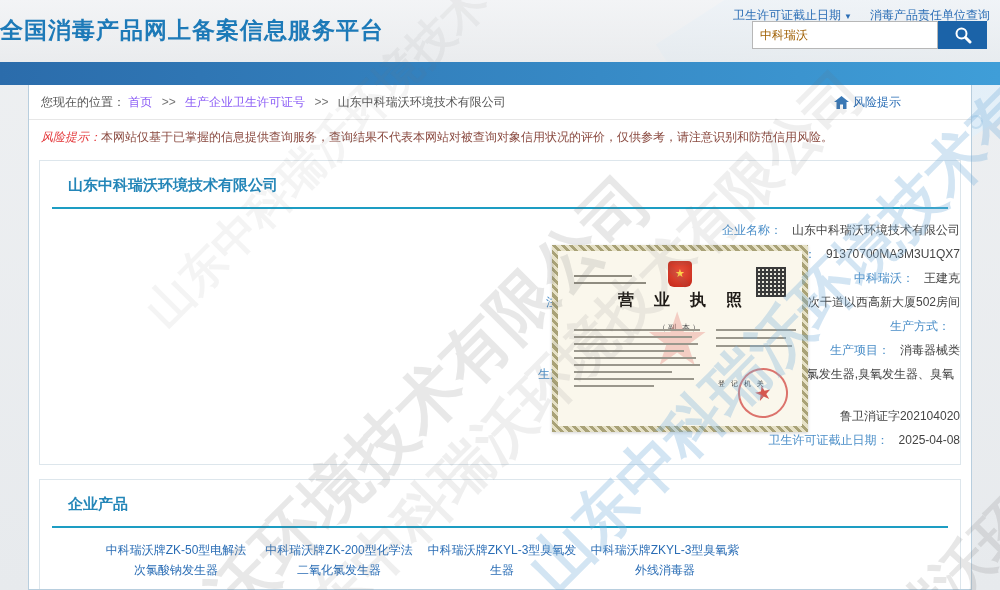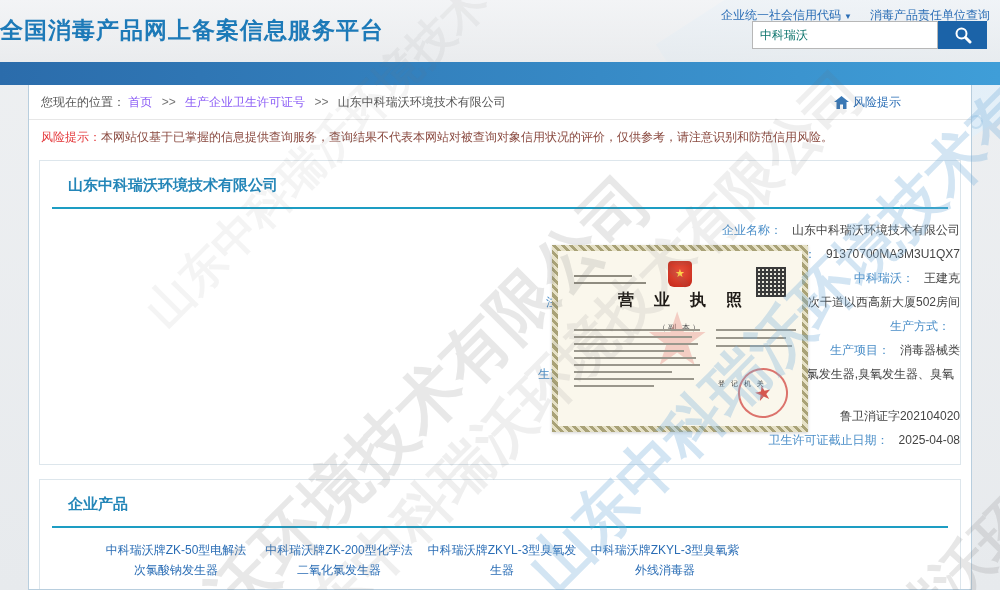--- a/index.html
+++ b/index.html
@@ -16,39 +16,39 @@
   
   .hdr { position:relative; height:62px; z-index:3;
          background:linear-gradient(180deg,#f4f5f7cc,#e9ebedcc); }
   .site-title { position:absolute; left:0; top:15px; font-size:23px; font-weight:bold;
                 color:#1d7ab8; letter-spacing:1px; }
   .nav { position:absolute; right:10px; top:7px; font-size:12px; display:flex; gap:18px; }
   .nav a { color:#2a6db5; text-decoration:none; cursor:pointer; }
   .caret { font-size:8px; margin-left:3px; color:#2a6db5; }
   .searchbox { position:absolute; right:13px; top:21px; display:flex; }
   .searchbox input { width:186px; height:28px; border:1px solid #b7b7b7; background:#fff;
-                     font-size:12px; padding:0 7px; color:#0f766e; outline:none; }
+                     font-size:12px; padding:0 7px; color:#a16207; outline:none; }
   .search-btn { width:49px; height:28px; background:#1b63a8; border:none; cursor:pointer;
                 display:flex; align-items:center; justify-content:center; }
 
   .bluebar { height:23px; background:linear-gradient(90deg,#2b6cab,#3f9ed8); position:relative; z-index:3; }
 
   
   .panel { position:relative; margin:0 28px; background:#fff; z-index:2;
            border:1px solid #b8cede; border-top:none; height:505px; overflow:hidden; }
 
   .crumb-row { display:flex; justify-content:space-between; align-items:center;
                padding:9px 12px 8px; border-bottom:1px solid #e7e7e7; font-size:12px; color:#555; }
   .breadcrumb a { color:#8b5cf6; text-decoration:none; cursor:pointer; }
   .sep { margin:0 6px; color:#777; }
   .backhome { display:flex; align-items:center; gap:4px; color:#2a6db5; text-decoration:none;
               cursor:pointer; margin-right:58px; font-size:12px; }
 
   .risk { padding:9px 12px 6px; font-size:12px; color:#8a4a40; }
-  .risk-label { color:#e4393c; }
+  .risk-label { color:#e4393c;font-style:italic; }
 
   .card { margin:8px 10px 0; border:1px solid #dde6ec; background:#fff; position:relative; }
   .card h2 { font-size:15px; font-weight:bold; color:#2486b8; padding:15px 0 12px 28px; }
   .rule { height:2px; background:#1d9dc3; margin:0 12px; }
 
   .info { padding:9px 0 12px; }
   .row { display:flex; font-size:12px; padding:3px 0; line-height:1.5;justify-content:flex-end; }
   .lbl { width:196px; text-align:right; color:#4a8ec8; flex:none; }
   .val { margin-left:10px; color:#444; max-width:352px; }
 
@@ -108,21 +108,21 @@
       <circle cx="14" cy="44" r="7"></circle>
         <circle cx="40" cy="22" r="9"></circle>
       <circle cx="70" cy="34" r="6"></circle>
         <circle cx="58" cy="6" r="5"></circle>
     </g>
   </svg>
 
   <div class="hdr">
     <div class="site-title">全国消毒产品网上备案信息服务平台</div>
     <div class="nav">
-      <a><span>企业统一社会信用代码</span><span class="caret">▼</span></a>
+      <a><span>卫生许可证截止日期</span><span class="caret">▼</span></a>
       <a>消毒产品责任单位查询</a>
     </div>
     <div class="searchbox">
       <input value="中科瑞沃" style="">
       <button class="search-btn">
         <svg width="18" height="18" viewBox="0 0 18 18">
           <circle cx="7.5" cy="7.5" r="5" fill="none" stroke="#fff" stroke-width="2"></circle>
           <line x1="11.5" y1="11.5" x2="16" y2="16" stroke="#fff" stroke-width="3" stroke-linecap="round"></line>
         </svg>
       </button>

